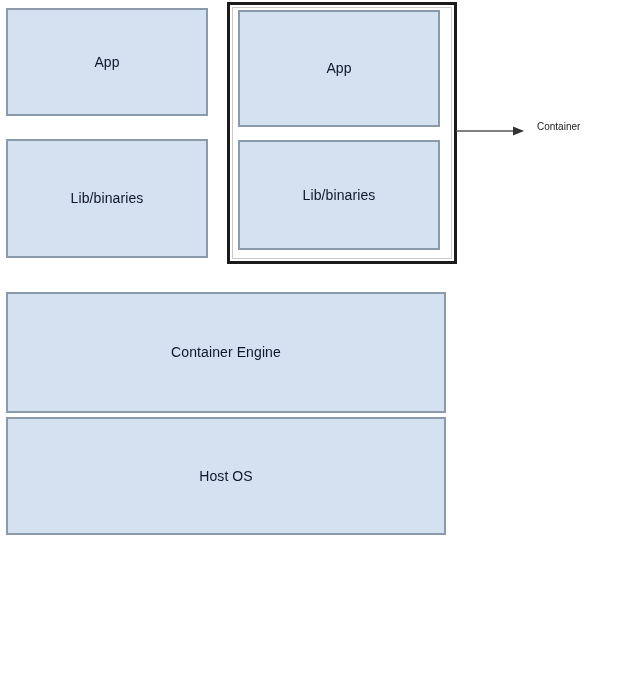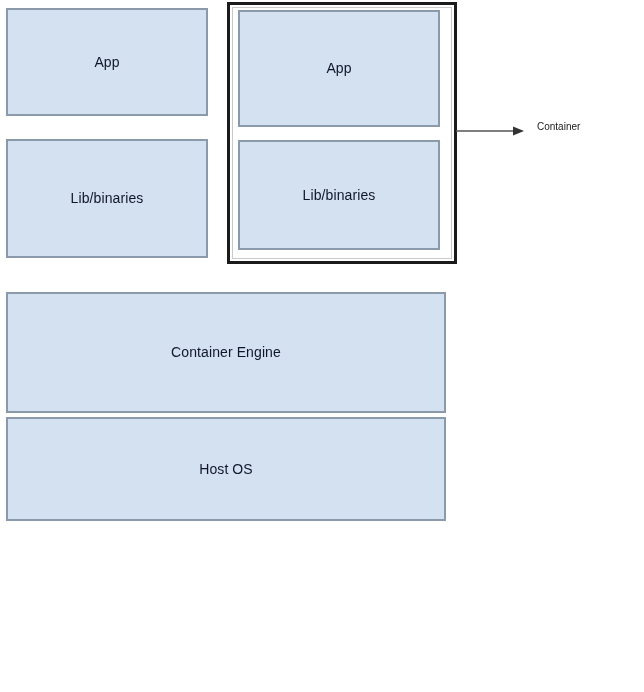--- a/index.html
+++ b/index.html
@@ -69,21 +69,21 @@
     right: 2px;
     bottom: 2px;
     border: 1px solid #c9c9c9;
     pointer-events: none;
   }
   #app-box-right     { left: 238px; top: 10px;  width: 202px; height: 117px; }
   #lib-box-right     { left: 238px; top: 140px; width: 202px; height: 110px; }
 
   
   #engine-box        { left: 6px;  top: 272px; width: 440px; height: 121px; margin-top: 20px; }
-  #host-os-box       { left: 6px;  top: 417px; width: 440px; height: 104px; }
+  #host-os-box       { left: 6px;  top: 417px; width: 440px; height: 118px; }
   #hardware-box      { left: 6px;  top: 570px; width: 440px; height: 114px; }
 
   
   #container-callout {
     position: absolute;
     left: 455px;
     top: 118px;
     width: 70px;
     height: 26px;
     pointer-events: none;

